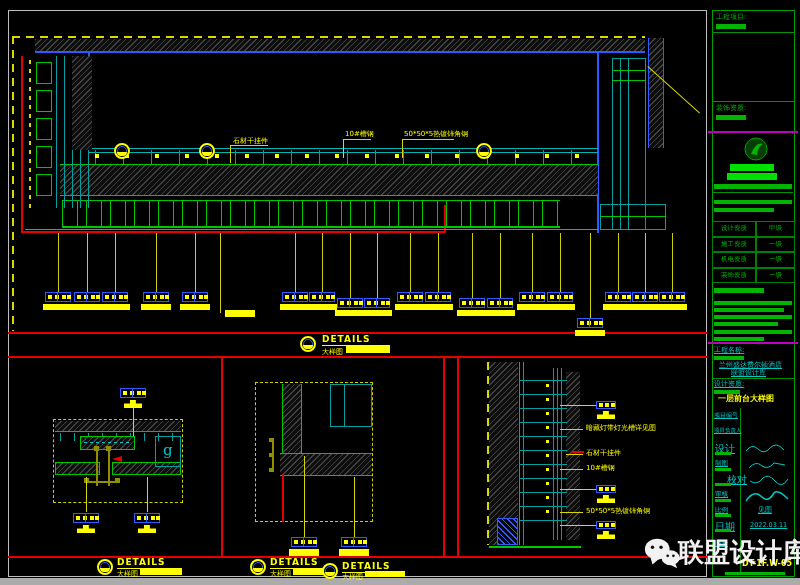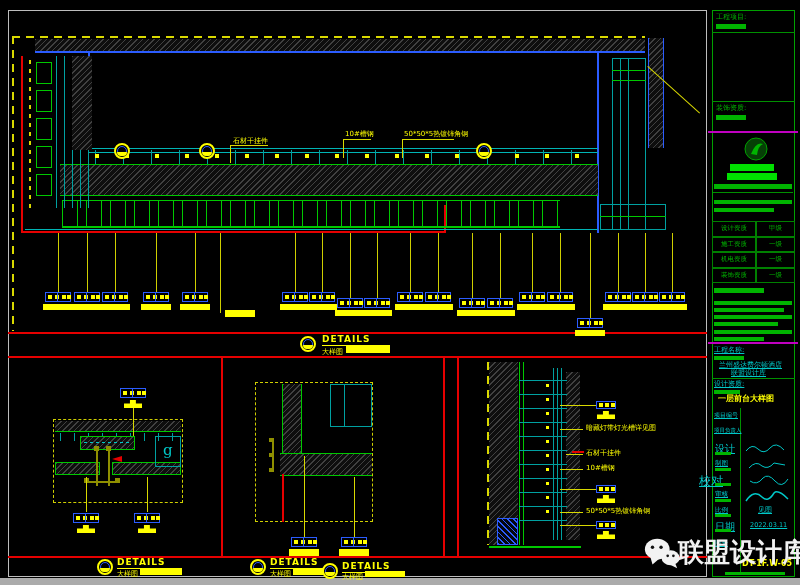--- a/index.html
+++ b/index.html
@@ -268,21 +268,21 @@
     <span class="tb-cyan" style="left:714px;top:381px;">设计资质:</span>
     <i class="tb-bar" style="left:714px;top:390px;width:26px;height:4px;"></i>
     <span style="position:absolute;left:718px;top:393px;color:#ffff00;font-size:8px;font-weight:bold;white-space:nowrap;">一层前台大样图</span>
     <i class="ln" style="left:740px;top:408px;width:1px;height:165px;background:#009000;"></i>
     <span class="tb-cyan" style="left:714px;top:412px;font-size:6px;">项目编号</span>
     <span class="tb-cyan" style="left:714px;top:428px;font-size:5.5px;">项目负责人</span>
     <span class="tb-cyan" style="left:715px;top:444px;font-size:10px;">设计</span>
     <i class="tb-bar" style="left:715px;top:452px;width:16px;height:3px;"></i>
     <span class="tb-cyan" style="left:715px;top:460px;font-size:6.5px;">制图</span>
     <i class="tb-bar" style="left:715px;top:468px;width:16px;height:3px;"></i>
-    <span class="tb-cyan" style="left:699px;top:475px;font-size:12px;">校对</span>
+    <span class="tb-cyan" style="left:727px;top:475px;font-size:10px;">校对</span>
     <i class="tb-bar" style="left:715px;top:483px;width:16px;height:3px;"></i>
     <span class="tb-cyan" style="left:715px;top:491px;font-size:6.5px;">审核</span>
     <i class="tb-bar" style="left:715px;top:499px;width:16px;height:3px;"></i>
     <span class="tb-cyan" style="left:715px;top:507px;font-size:6.5px;">比例</span>
     <i class="tb-bar" style="left:715px;top:514px;width:16px;height:3px;"></i>
     <span class="tb-cyan" style="left:758px;top:507px;">见图</span>
     <span class="tb-cyan" style="left:715px;top:522px;font-size:10px;">日期</span>
     <i class="tb-bar" style="left:715px;top:529px;width:16px;height:3px;"></i>
     <span class="tb-cyan" style="left:750px;top:522px;font-size:6.5px;">2022.03.11</span>
     <span class="tb-cyan" style="left:715px;top:540px;font-size:6.5px;">图号</span>

